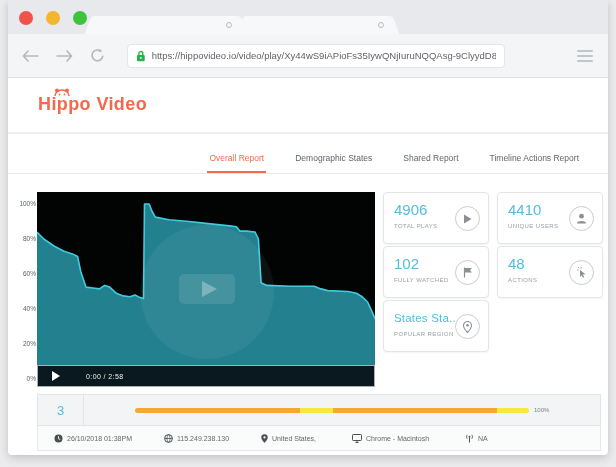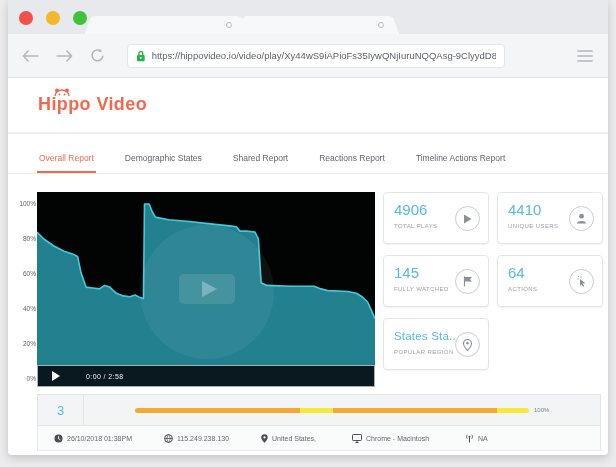--- a/index.html
+++ b/index.html
@@ -29,39 +29,39 @@
   .url-text { font-size:9.5px; color:#5f6368; white-space:nowrap; overflow:hidden; }
   .hamburger { margin-left:auto; margin-right:15px; width:16px; cursor:pointer; }
   .hamburger i { display:block; height:2px; background:#c2c5c9; margin:3px 0; border-radius:1px; }
 
   
   .site-header { height:54px; position:relative; }
   .logo { position:absolute; left:30px; top:16px; font-size:18px; font-weight:bold; letter-spacing:.4px; }
   .logo .ears { position:absolute; left:15px; top:-6px; }
   .divider { height:2px; background:#eceef0; }
 
-  .report-tabs { height:40px; display:flex; align-items:flex-end; padding-left:29px; border-bottom:1px solid #e8eaec; }
+  .report-tabs { height:40px; display:flex; align-items:flex-end; padding-left:29px; border-bottom:1px solid #e8eaec;justify-content:flex-end; }
   .rtab { font-size:8.5px; color:#5f666d; padding:0 2px 10px 2px; margin-right:27px; cursor:pointer; white-space:nowrap; }
   .rtab.active { color:#f4694c; border-bottom:2px solid #f4694c; padding-bottom:8px; }
 
   .main { display:flex; padding:18px 6px 0 9px; }
   .axis { position:relative; width:20px; height:195px; flex:none; }
   .axis span { position:absolute; right:1px; font-size:6.5px; color:#5a5f63; line-height:8px; }
   .axis span:nth-child(1){top:8px;} .axis span:nth-child(2){top:43px;} .axis span:nth-child(3){top:78px;}
   .axis span:nth-child(4){top:113px;} .axis span:nth-child(5){top:148px;} .axis span:nth-child(6){top:183px;}
 
   .player { position:relative; width:338px; height:195px; background:#020404; flex:none; cursor:pointer; }
   .player svg { position:absolute; left:0; top:0; }
   .controls { position:absolute; left:0; bottom:0; width:100%; height:22px; background:#0a191f;
               border:1px solid #a9b0b3; display:flex; align-items:center; }
   .controls .play { margin-left:14px; width:0; height:0; border-left:8px solid #fff;
                     border-top:5px solid transparent; border-bottom:5px solid transparent; cursor:pointer; }
   .controls .time { margin-left:26px; font-size:7px; color:#eef1f1; letter-spacing:.4px; }
 
-  .cards { margin-left:8px; display:grid; grid-template-columns:106px 106px; grid-auto-rows:52px; gap:11px 8px; align-content:start; }
+  .cards { margin-left:8px; display:grid; grid-template-columns:106px 106px; grid-auto-rows:52px; gap:2px 8px; align-content:start; }
   .card { background:#fff; border:1px solid #e3e6e9; border-radius:4px; box-shadow:0 1px 2px rgba(0,0,0,.05);
           padding:7px 8px 0 10px; position:relative; }
   .card .value { font-size:15px; color:#54bcdd; line-height:20px; white-space:nowrap; }
   .card .value.small-value { font-size:11.5px; line-height:20px; letter-spacing:.2px; }
   .card .label { font-size:6px; color:#9aa0a6; letter-spacing:.4px; margin-top:3px; white-space:nowrap; }
   .card .cicon { position:absolute; right:8px; top:13px; width:25px; height:25px; border:1px solid #c9cdd1;
                  border-radius:50%; display:flex; align-items:center; justify-content:center; color:#8a9095; }
 
   .viewer-row { margin:7px 0 0 29px; width:564px; height:32px; background:#f3f4f5;
                 border:1px solid #e2e4e6; display:flex; align-items:center; cursor:pointer; }
@@ -136,21 +136,20 @@
         </svg>
       <span>Hippo Video</span>
     </div>
   </div>
   <div class="divider"></div>
 
   <div class="report-tabs">
     <span class="rtab active">Overall Report</span>
     <span class="rtab">Demographic States</span>
     <span class="rtab">Shared Report</span>
-    <span class="rtab">Reactions Report</span>
     <span class="rtab">Timeline Actions Report</span>
   </div>
 
   <div class="main">
     <div class="axis">
       <span>100%</span>
       <span>80%</span>
       <span>60%</span>
       <span>40%</span>
       <span>20%</span>
@@ -187,31 +186,31 @@
         <div class="value">4410</div>
         <div class="label">UNIQUE USERS</div>
         <div class="cicon">
             <svg width="11" height="11" viewBox="0 0 11 11">
               <circle cx="5.5" cy="3.2" r="2.4" fill="#8a9095"></circle>
               <path d="M0.8 10.5 C1.3 7.2 9.7 7.2 10.2 10.5 Z" fill="#8a9095"></path>
             </svg>
           </div>
       </div>
       <div class="card">
-        <div class="value">145</div>
+        <div class="value">102</div>
         <div class="label">FULLY WATCHED</div>
         <div class="cicon">
             <svg width="10" height="11" viewBox="0 0 10 11">
               <path d="M1.5 0.5 V10.5" stroke="#8a9095" stroke-width="1.2"></path>
               <path d="M1.5 1 H9 L7 3.2 L9 5.4 H1.5 Z" fill="#8a9095"></path>
             </svg>
           </div>
       </div>
       <div class="card">
-        <div class="value">64</div>
+        <div class="value">48</div>
         <div class="label">ACTIONS</div>
         <div class="cicon">
             <svg width="11" height="11" viewBox="0 0 11 11">
               <path d="M4 3 L9.5 7.2 L6.7 7.5 L8.2 10 L7 10.7 L5.5 8.2 L4 10 Z" fill="#8a9095"></path>
               <path d="M3.2 1.2 L2.2 0.2 M2.6 3 L1.2 3 M5 1.6 L5 0.2" stroke="#8a9095" stroke-width="0.9"></path>
             </svg>
           </div>
       </div>
       <div class="card">
         <div class="value small-value">States Sta..</div>

